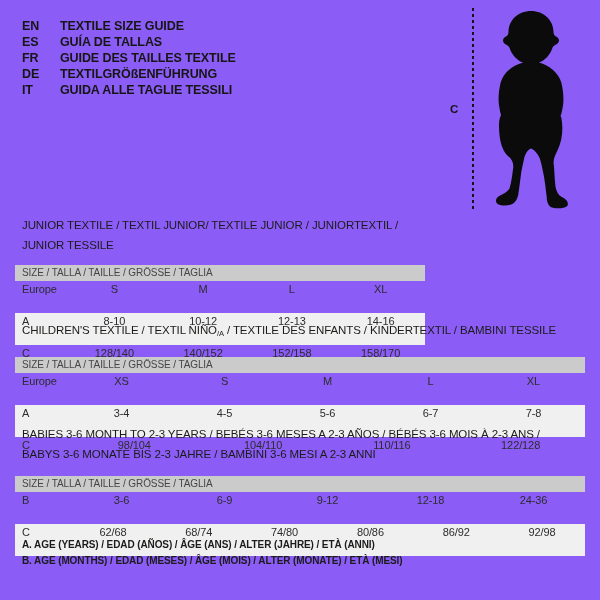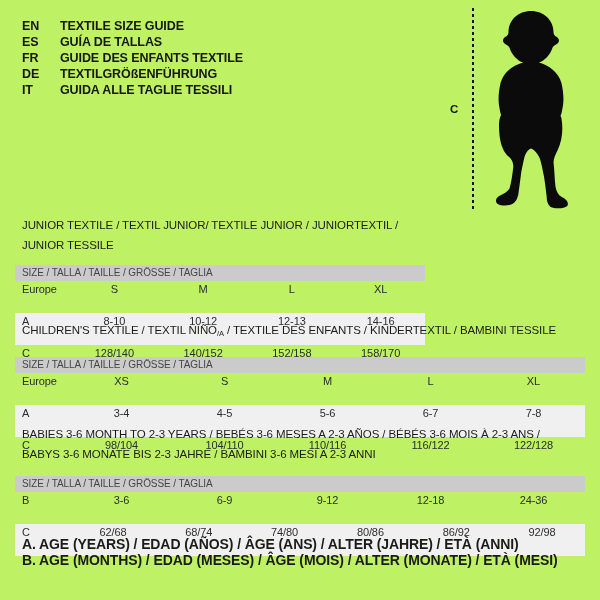--- a/index.html
+++ b/index.html
@@ -1,19 +1,19 @@
 <!DOCTYPE html>
 <html><head>
 <meta charset="utf-8">
 <style>
   * { margin:0; padding:0; box-sizing:border-box; }
   html,body { background:#ffffff; }
   body { font-family:"Liberation Sans", sans-serif; }
   #page {
-    position:relative; width:600px; height:600px; background:#bef264;
+    position:relative; width:600px; height:600px; background:#8b5cf6;
     overflow:hidden; color:#1d1d1b; letter-spacing:-0.1px;
   }
 
   
   .lang-block { position:absolute; left:22px; top:18px; }
   .lang-row { display:flex; font-weight:bold; font-size:12.5px; line-height:16px; color:#161614; }
   .lang-code { width:38px; }
 
   
   .figure { position:absolute; left:440px; top:0; width:160px; height:220px; }
@@ -42,39 +42,39 @@
 
   .s1 { top:215px; width:410px; }
   .s1 .tbl { margin-top:10px; }
   .s2 { top:320px; width:570px; }
   .s2 .tbl { margin-top:13px; }
   .s3 { top:424px; width:570px; }
   .s3 .tbl { margin-top:12px; }
 
   
   .footnotes { position:absolute; left:22px; top:537px; }
-  .footnote { font-weight:bold; font-size:14px; line-height:15.5px; color:#1b1b19; }
+  .footnote { font-weight:bold; font-size:10px; line-height:15.5px; color:#1b1b19; }
 </style>
 </head>
 <body>
 
 <div id="page">
 
   <div class="lang-block">
     <div class="lang-row">
       <span class="lang-code">EN</span>
       <span class="lang-label">TEXTILE SIZE GUIDE</span>
     </div>
     <div class="lang-row">
       <span class="lang-code">ES</span>
       <span class="lang-label">GUÍA DE TALLAS</span>
     </div>
     <div class="lang-row">
       <span class="lang-code">FR</span>
-      <span class="lang-label">GUIDE DES ENFANTS TEXTILE</span>
+      <span class="lang-label">GUIDE DES TAILLES TEXTILE</span>
     </div>
     <div class="lang-row">
       <span class="lang-code">DE</span>
       <span class="lang-label">TEXTILGRÖßENFÜHRUNG</span>
     </div>
     <div class="lang-row">
       <span class="lang-code">IT</span>
       <span class="lang-label">GUIDA ALLE TAGLIE TESSILI</span>
     </div>
   </div>
@@ -147,21 +147,20 @@
         <span class="tcell">4-5</span>
         <span class="tcell">5-6</span>
         <span class="tcell">6-7</span>
         <span class="tcell">7-8</span>
       </div>
       <div class="trow">
         <span class="tlabel">C</span>
         <span class="tcell">98/104</span>
         <span class="tcell">104/110</span>
         <span class="tcell">110/116</span>
-        <span class="tcell">116/122</span>
         <span class="tcell">122/128</span>
       </div>
     </div>
   </div>
 
   <div class="section s3">
     <div class="sec-title">BABIES 3-6 MONTH TO 2-3 YEARS / BEBÉS 3-6 MESES A 2-3 AÑOS / BÉBÉS 3-6 MOIS À 2-3 ANS /</div>
     <div class="sec-title">BABYS 3-6 MONATE BIS 2-3 JAHRE / BAMBINI 3-6 MESI A 2-3 ANNI</div>
     <div class="tbl">
       <div class="thead">SIZE / TALLA / TAILLE / GRÖSSE / TAGLIA</div>

